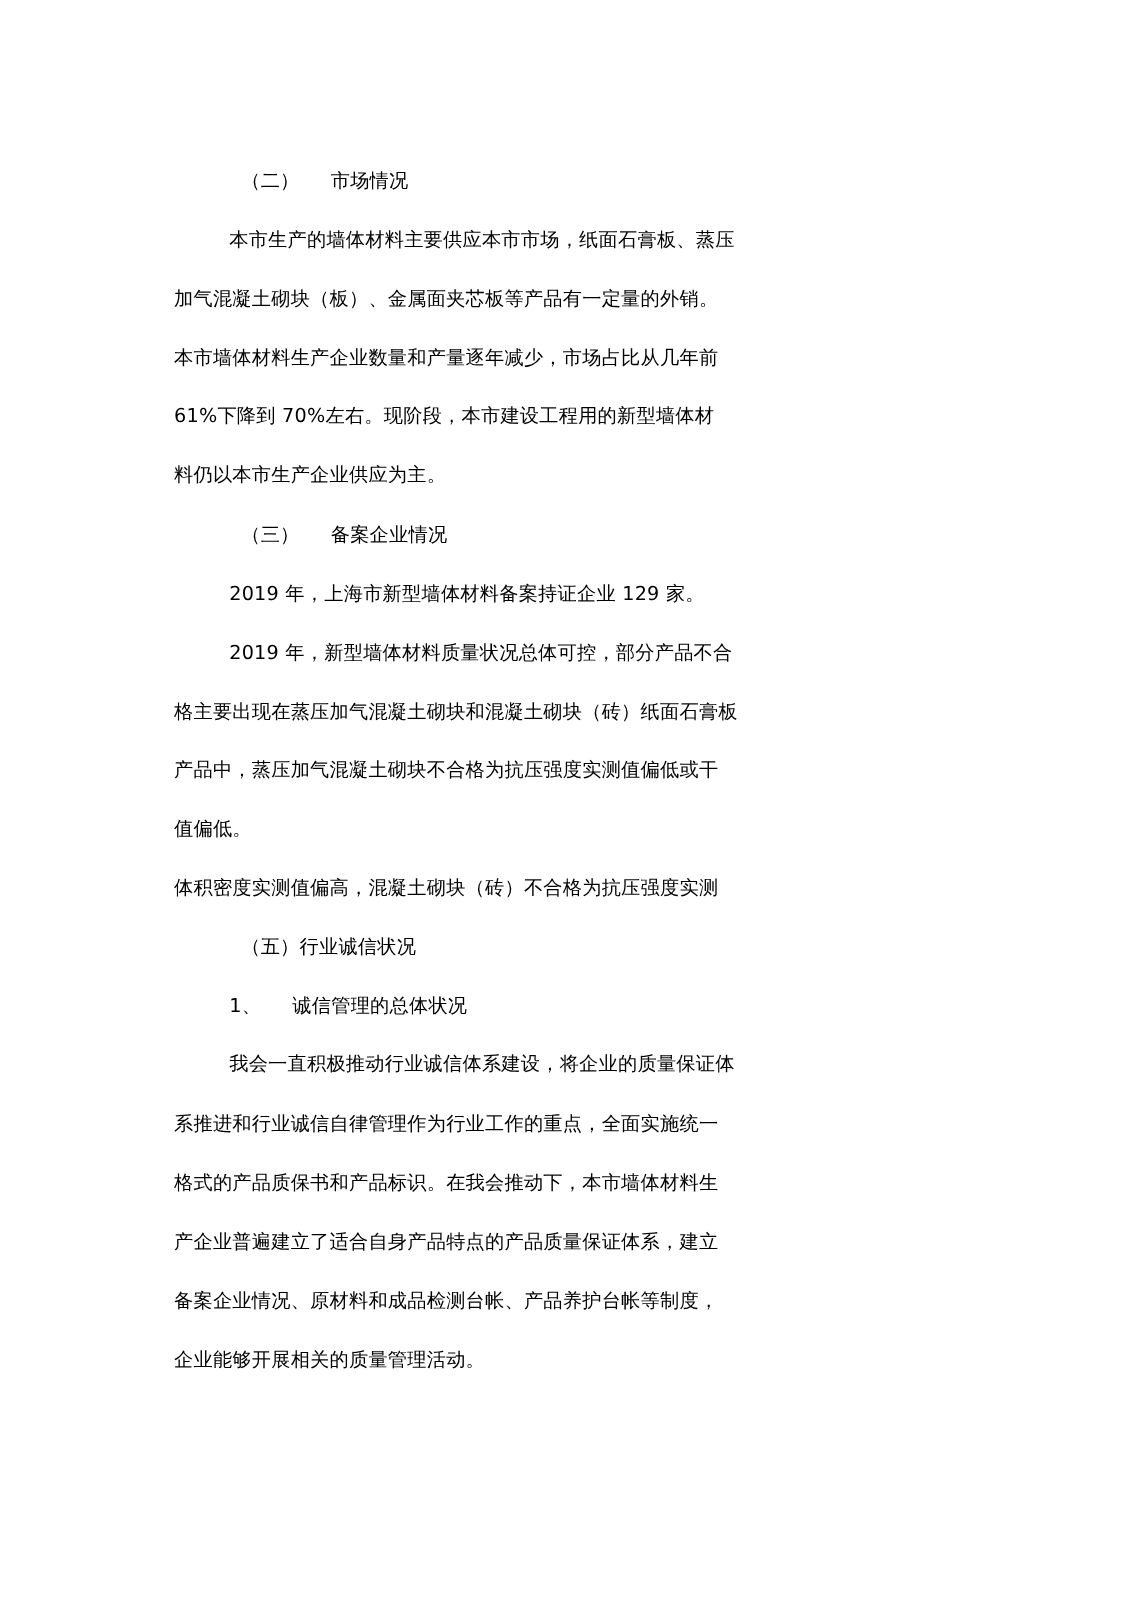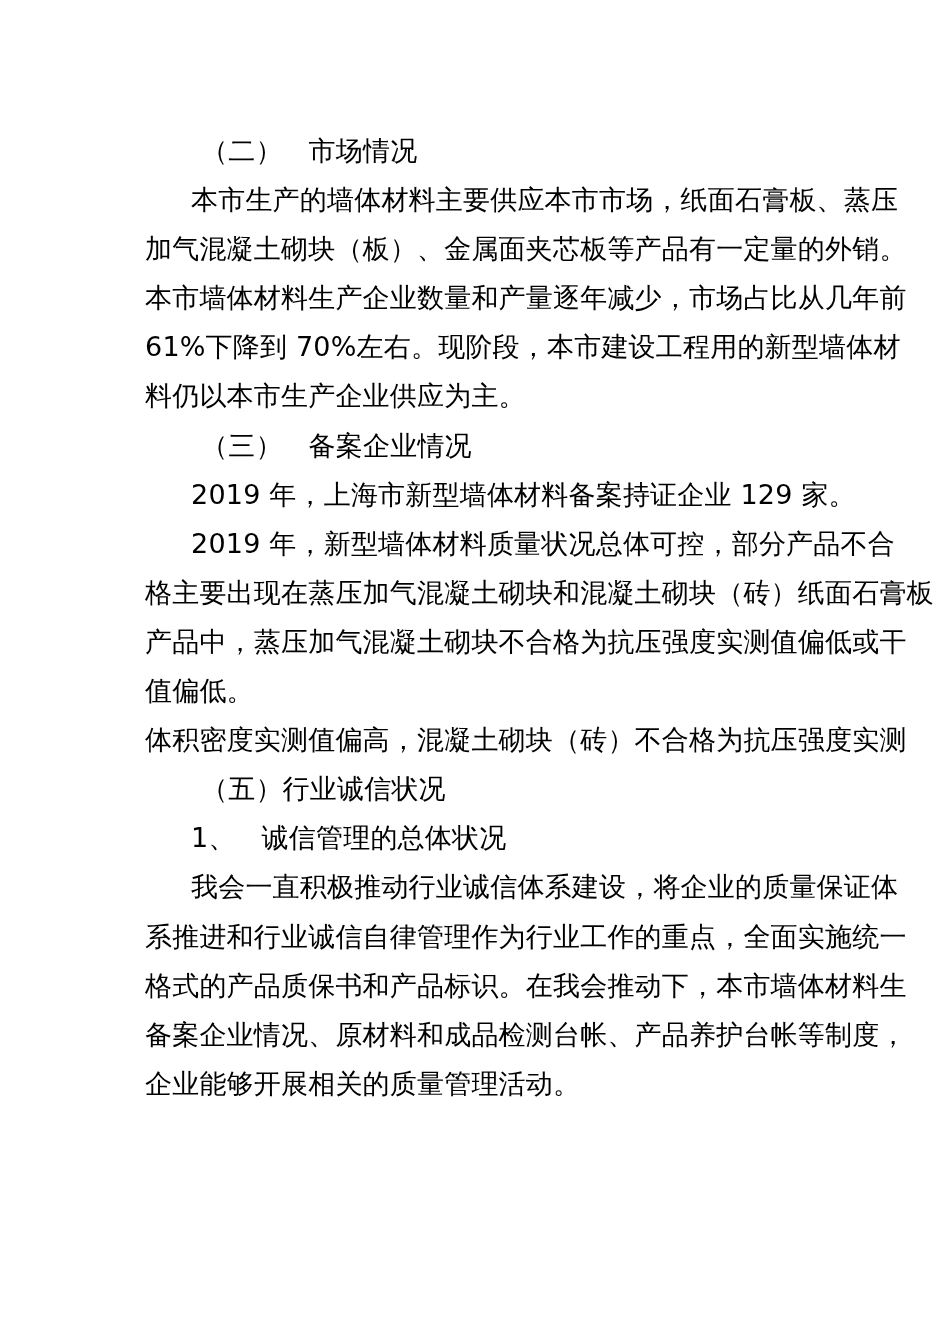--- a/index.html
+++ b/index.html
@@ -15,21 +15,21 @@
       font-family: "DejaVu Sans", "Liberation Sans", sans-serif;
       color: #000000;
     }
     .page {
       position: absolute;
       left: 145px;
       top: 126px;
       width: 672px;
     }
     .line {
-      font-size: 27px;
+      font-size: 16px;
       line-height: 49.1px;
       height: 49.1px;
       white-space: nowrap;
       letter-spacing: 0.2px;
     }
     .heading {
       padding-left: 56px;
     }
     .heading-tight {
       padding-left: 56px;
@@ -75,17 +75,18 @@
 
   <div class="line heading-tight">（五）行业诚信状况</div>
 
   <div class="line indent">
     <span>1、</span><span class="gap"></span><span>诚信管理的总体状况</span>
   </div>
   <div>
     <div class="line indent">我会一直积极推动行业诚信体系建设，将企业的质量保证体</div>
     <div class="line">系推进和行业诚信自律管理作为行业工作的重点，全面实施统一</div>
     <div class="line">格式的产品质保书和产品标识。在我会推动下，本市墙体材料生</div>
+    <div class="line">产企业普遍建立了适合自身产品特点的产品质量保证体系，建立</div>
     <div class="line">备案企业情况、原材料和成品检测台帐、产品养护台帐等制度，</div>
     <div class="line">企业能够开展相关的质量管理活动。</div>
   </div>
 
 </div>
 
 </body></html>

